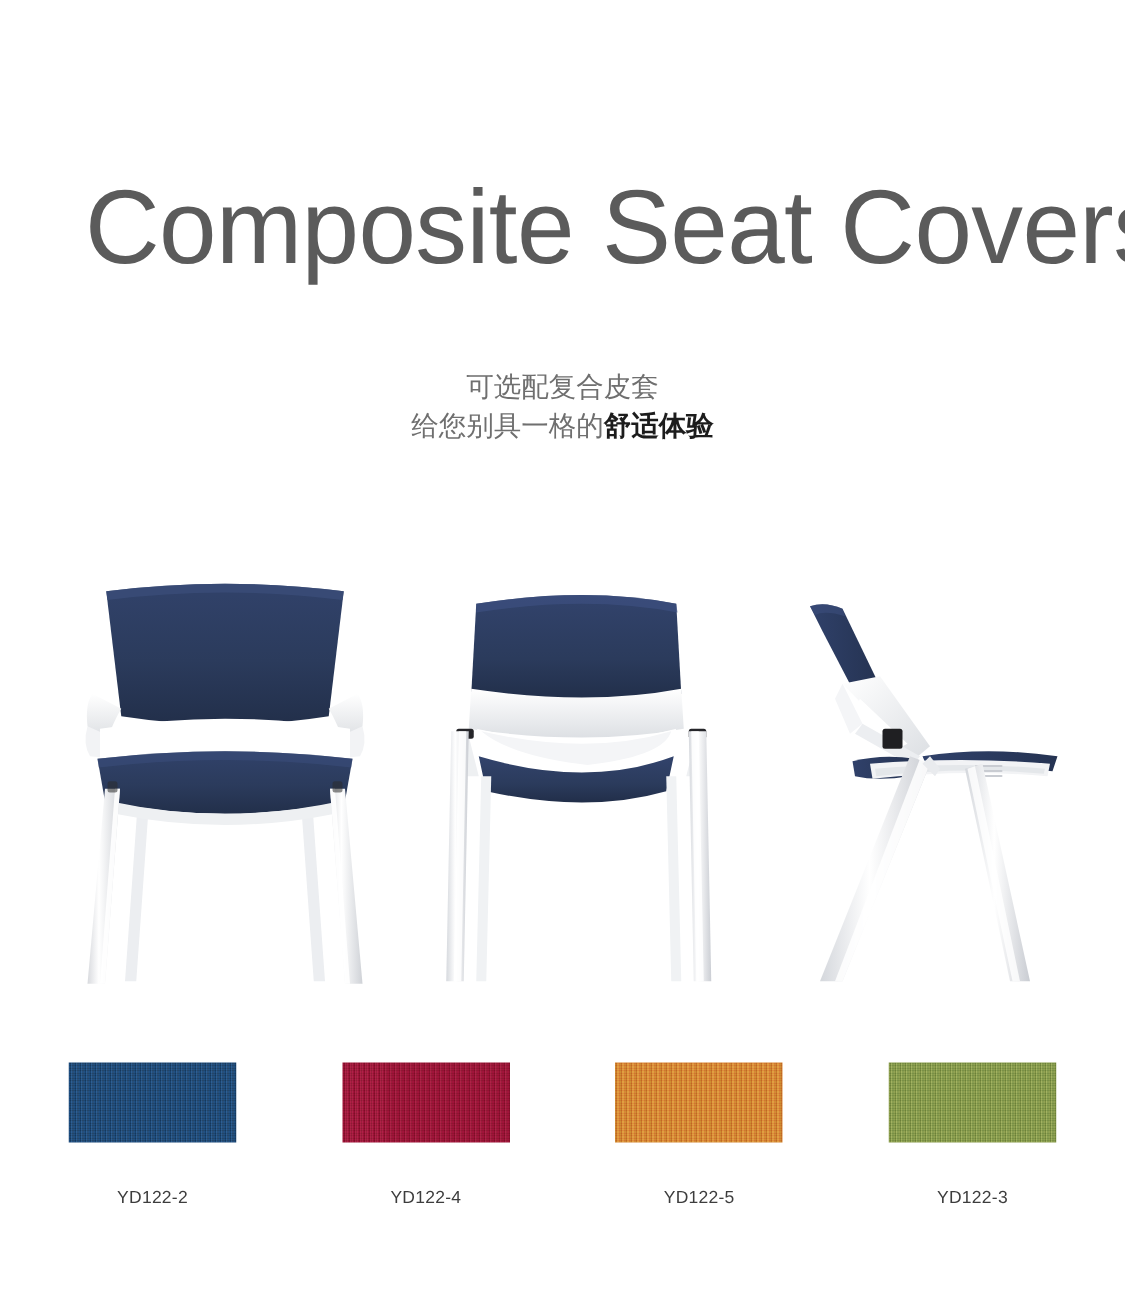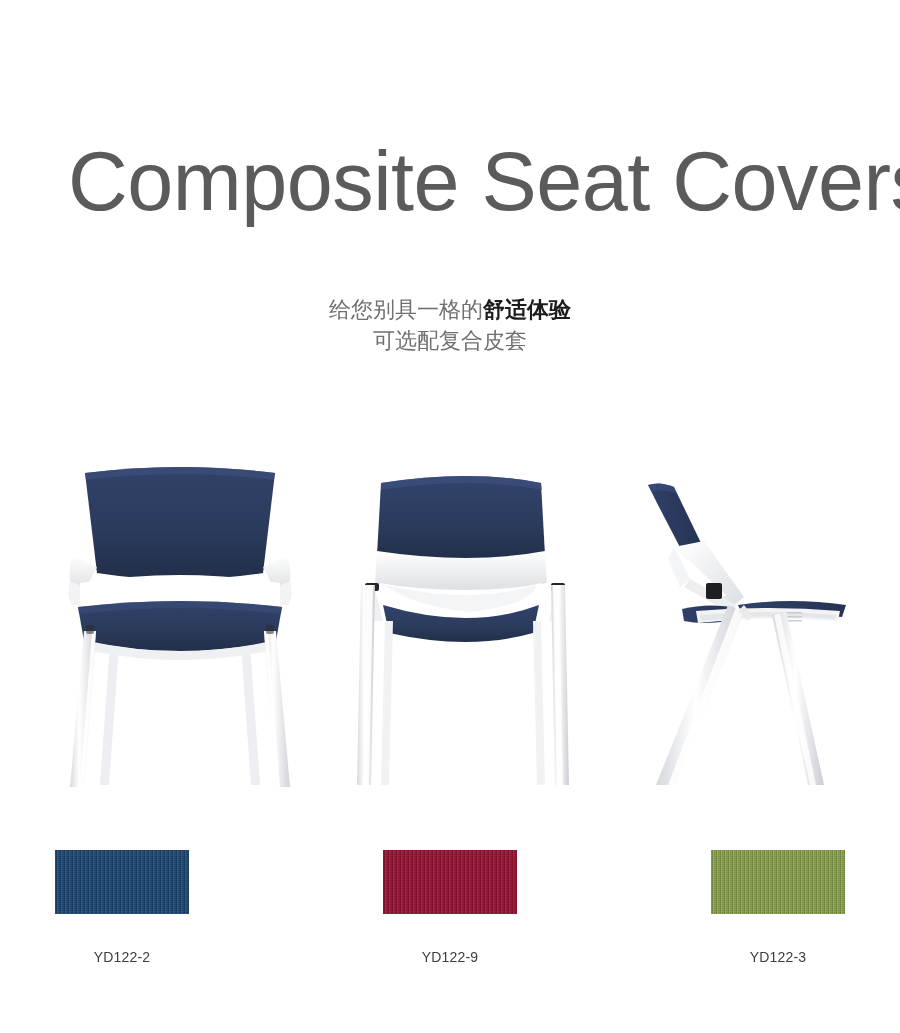--- a/index.html
+++ b/index.html
@@ -118,24 +118,24 @@
     letter-spacing: 0.2px;
     white-space: nowrap;
   }
 </style>
 </head>
 <body style="background: rgb(255, 255, 255);">
 
 <div class="headline" style="color: rgb(91, 91, 91);">Composite Seat Covers</div>
 
 <div class="subtitle" style="color: rgb(111, 111, 111);">
+  <span class="line">可选配复合皮套</span>
   <span class="line">
     <span>给您别具一格的</span><span class="strong" style="color: rgb(28, 28, 28);">舒适体验</span>
   </span>
-  <span class="line">可选配复合皮套</span>
 </div>
 
 <div class="gallery">
 
   <div class="chair chair-front">
     <svg viewBox="0 0 280 345" xmlns="http://www.w3.org/2000/svg">
       <defs>
         <linearGradient id="navyF" x1="0" y1="0" x2="0" y2="1">
           <stop offset="0%" stop-color="#31426a"></stop>
           <stop offset="55%" stop-color="#2b3b5c"></stop>
@@ -280,21 +280,25 @@
 <div class="swatches">
 
   <div class="swatch-cell">
     <div class="swatch-chip" style="background-color: rgb(28, 74, 122);"></div>
     <div class="swatch-label">YD122-2</div>
   </div>
 
 
   <div class="swatch-cell">
     <div class="swatch-chip" style="background-color: rgb(156, 18, 53);"></div>
-    <div class="swatch-label">YD122-9</div>
-  </div>
-
+    <div class="swatch-label">YD122-4</div>
+  </div>
+
+  <div class="swatch-cell">
+    <div class="swatch-chip" style="background-color: rgb(217, 134, 47);"></div>
+    <div class="swatch-label">YD122-5</div>
+  </div>
 
   <div class="swatch-cell">
     <div class="swatch-chip" style="background-color: rgb(138, 158, 75);"></div>
     <div class="swatch-label">YD122-3</div>
   </div>
 </div>
 
 </body></html>

